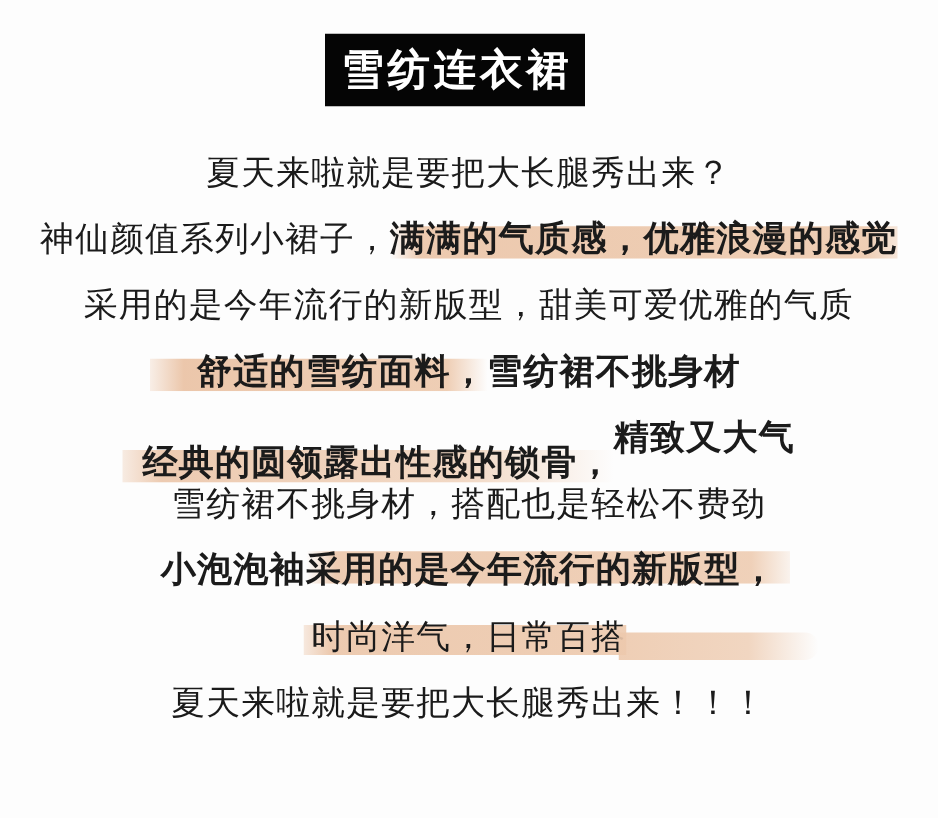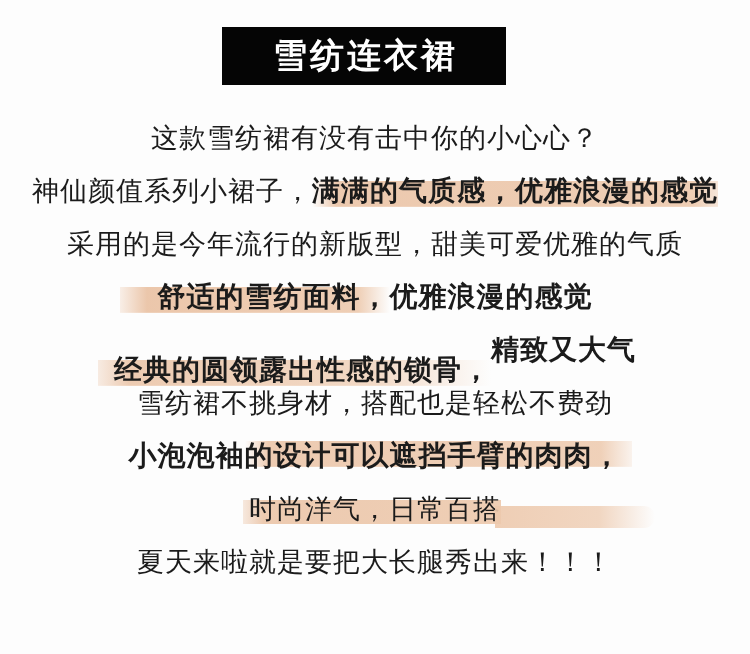--- a/index.html
+++ b/index.html
@@ -6,21 +6,21 @@
   body {
     width: 750px; height: 654px;
     background: #fdfdfd;
     font-family: "Liberation Sans", sans-serif;
     overflow: hidden;
   }
   .page { width: 750px; height: 654px; position: relative; }
 
   
   .title-bar {
-    width: 284px; height: 58px;
+    width: 208px; height: 58px;
     margin: 27px auto 0 auto;
     transform: translateX(-11px);
     background: #050505;
     display: flex; align-items: center; justify-content: center;
   }
   .title-bar span {
     color: #ffffff;
     font-size: 34px; font-weight: 700;
     letter-spacing: 3px;
     padding-left: 3px; 
@@ -98,50 +98,50 @@
 
 <div class="page">
 
   <div class="title-bar">
     <span>雪纺连衣裙</span>
   </div>
 
   <div class="content">
 
     <div class="line">
-      <span>这款雪纺裙有没有击中你的小心心？</span>
+      <span>夏天来啦就是要把大长腿秀出来？</span>
     </div>
 
     <div class="line">
       <span>神仙颜值系列小裙子，</span>
         <span class="b mark mk2">满满的气质感，优雅浪漫的感觉</span>
     </div>
 
 
     <div class="line">
       <span>采用的是今年流行的新版型，甜美可爱优雅的气质</span>
     </div>
 
     <div class="line">
       <span class="b mark mk5">舒适的雪纺面料，</span>
-        <span class="b">优雅浪漫的感觉</span>
+        <span class="b">雪纺裙不挑身材</span>
     </div>
 
     <div class="line">
       <span class="b mark mk6">经典的圆领露出性感的锁骨，</span>
         <span class="b">精致又大气</span>
     </div>
 
     <div class="line">
       <span>雪纺裙不挑身材，搭配也是轻松不费劲</span>
     </div>
 
     <div class="line">
       <span class="b">小泡泡袖</span>
-        <span class="b mark mk8">的设计可以遮挡手臂的肉肉，</span>
+        <span class="b mark mk8">采用的是今年流行的新版型，</span>
     </div>
 
     <div class="line">
       <span class="mark mk9">时尚洋气，日常百搭</span>
       <span class="tail"></span>
     </div>
 
     <div class="line">
       <span>夏天来啦就是要把大长腿秀出来！！！</span>
     </div>

